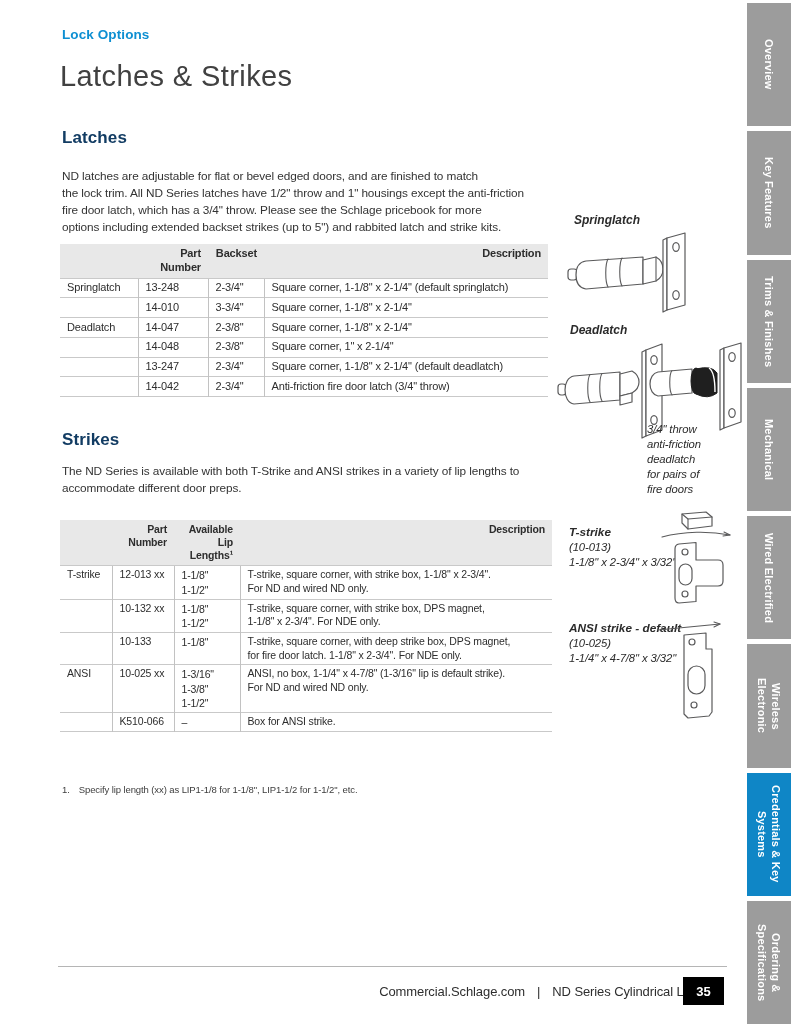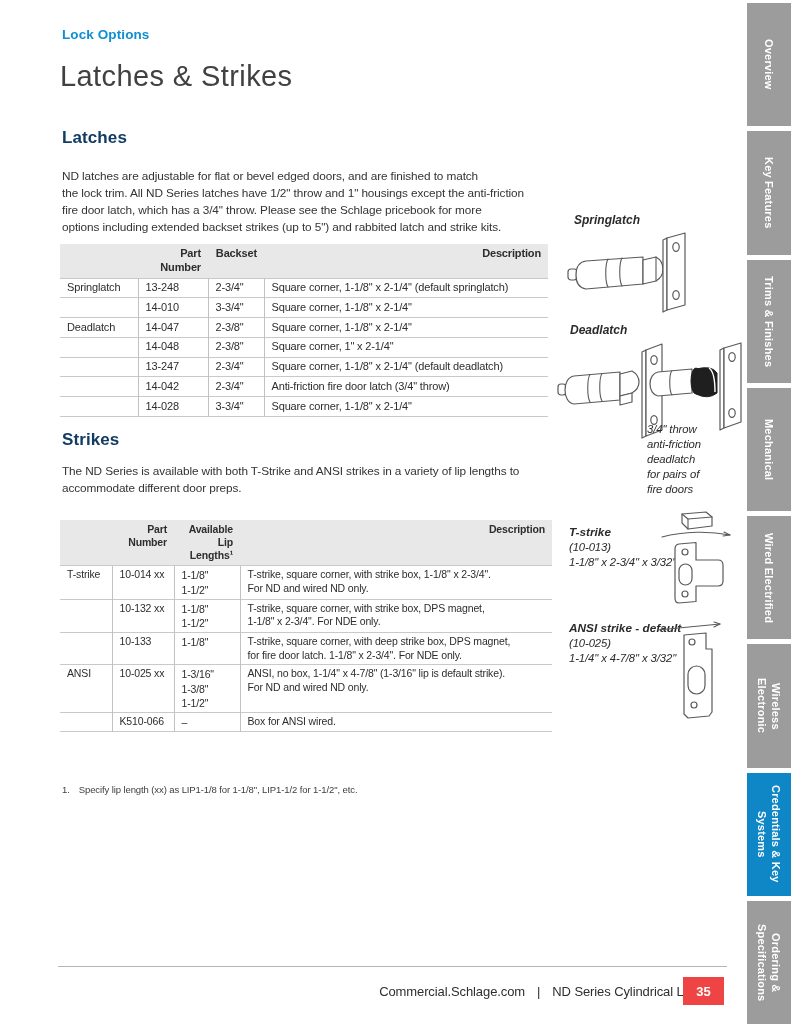--- a/index.html
+++ b/index.html
@@ -88,21 +88,21 @@
   }
 
   
   .footer-rule { left:58px; top:966px; width:669px; height:1px; background:#b5b5b5; }
   .footer-line {
     left:0; top:984px; width:662px; text-align:right;
     font-size:13px; color:#2e2e2e; letter-spacing:-.1px;margin-left:48px;
   }
   .footer-line .sep { margin:0 12px; color:#2e2e2e; }
   .page-box {
-    left:683px; top:977px; width:41px; height:28px; background:#ef4444;
+    left:683px; top:977px; width:41px; height:28px; background:#000000;
     display:flex; align-items:center; justify-content:center;
     color:#fff; font-size:13px; font-weight:bold;
   }
 </style>
 </head>
 <body>
 
 <div class="abs eyebrow">Lock Options</div>
 <h1 class="abs page-title">Latches &amp; Strikes</h1>
 
@@ -157,26 +157,20 @@
         <td>13-247</td>
         <td>2-3/4"</td>
         <td>Square corner, 1-1/8" x 2-1/4" (default deadlatch)</td>
       </tr>
       <tr>
         <td></td>
         <td>14-042</td>
         <td>2-3/4"</td>
         <td>Anti-friction fire door latch (3/4" throw)</td>
       </tr>
-      <tr>
-        <td></td>
-        <td>14-028</td>
-        <td>3-3/4"</td>
-        <td>Square corner, 1-1/8" x 2-1/4"</td>
-      </tr>
     </tbody>
 </table>
 
 <h2 class="abs section-heading strikes-heading">Strikes</h2>
 <p class="abs body-text strikes-body">The ND Series is available with both T-Strike and ANSI strikes in a variety of lip lengths to
 accommodate different door preps.</p>
 
 <table class="abs strike-table">
   <colgroup>
       <col style="width:52px">
@@ -190,21 +184,21 @@
         <th>Part
 Number</th>
         <th>Available
 Lip Lengths¹</th>
         <th>Description</th>
       </tr>
     </thead>
   <tbody>
       <tr>
         <td>T-strike</td>
-        <td>10-014 xx</td>
+        <td>12-013 xx</td>
         <td class="lips-cell">1-1/8"
 1-1/2"</td>
         <td class="desc-cell">T-strike, square corner, with strike box, 1-1/8" x 2-3/4".
 For ND and wired ND only.</td>
       </tr>
       <tr>
         <td></td>
         <td>10-132 xx</td>
         <td class="lips-cell">1-1/8"
 1-1/2"</td>
@@ -224,21 +218,21 @@
         <td class="lips-cell">1-3/16"
 1-3/8"
 1-1/2"</td>
         <td class="desc-cell">ANSI, no box, 1-1/4" x 4-7/8" (1-3/16" lip is default strike).
 For ND and wired ND only.</td>
       </tr>
       <tr>
         <td></td>
         <td>K510-066</td>
         <td class="lips-cell">–</td>
-        <td class="desc-cell">Box for ANSI wired.</td>
+        <td class="desc-cell">Box for ANSI strike.</td>
       </tr>
     </tbody>
 </table>
 
 <div class="abs footnote">
   <span>1.</span>
   <span>Specify lip length (xx) as LIP1-1/8 for 1-1/8", LIP1-1/2 for 1-1/2", etc.</span>
 </div>
 
 <div class="abs fig-label" style="left:574px; top:213px;">Springlatch</div>

